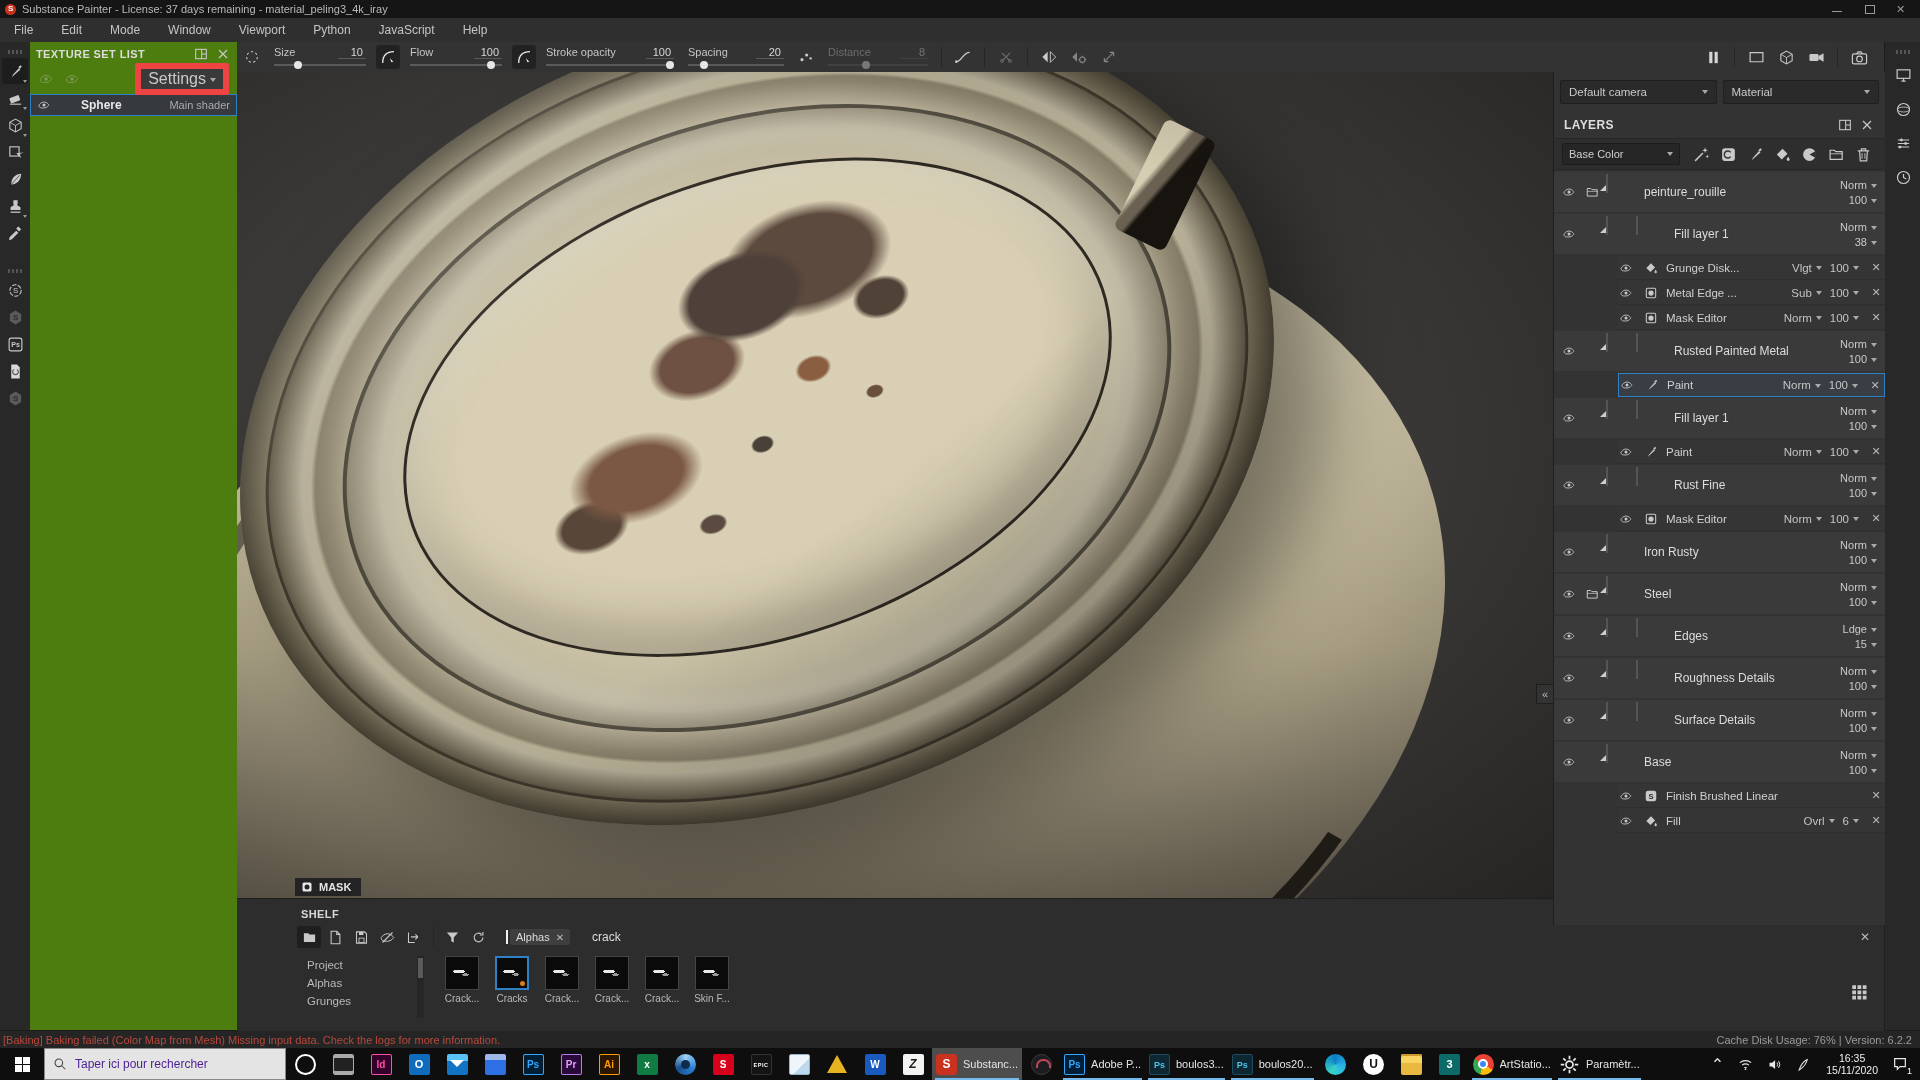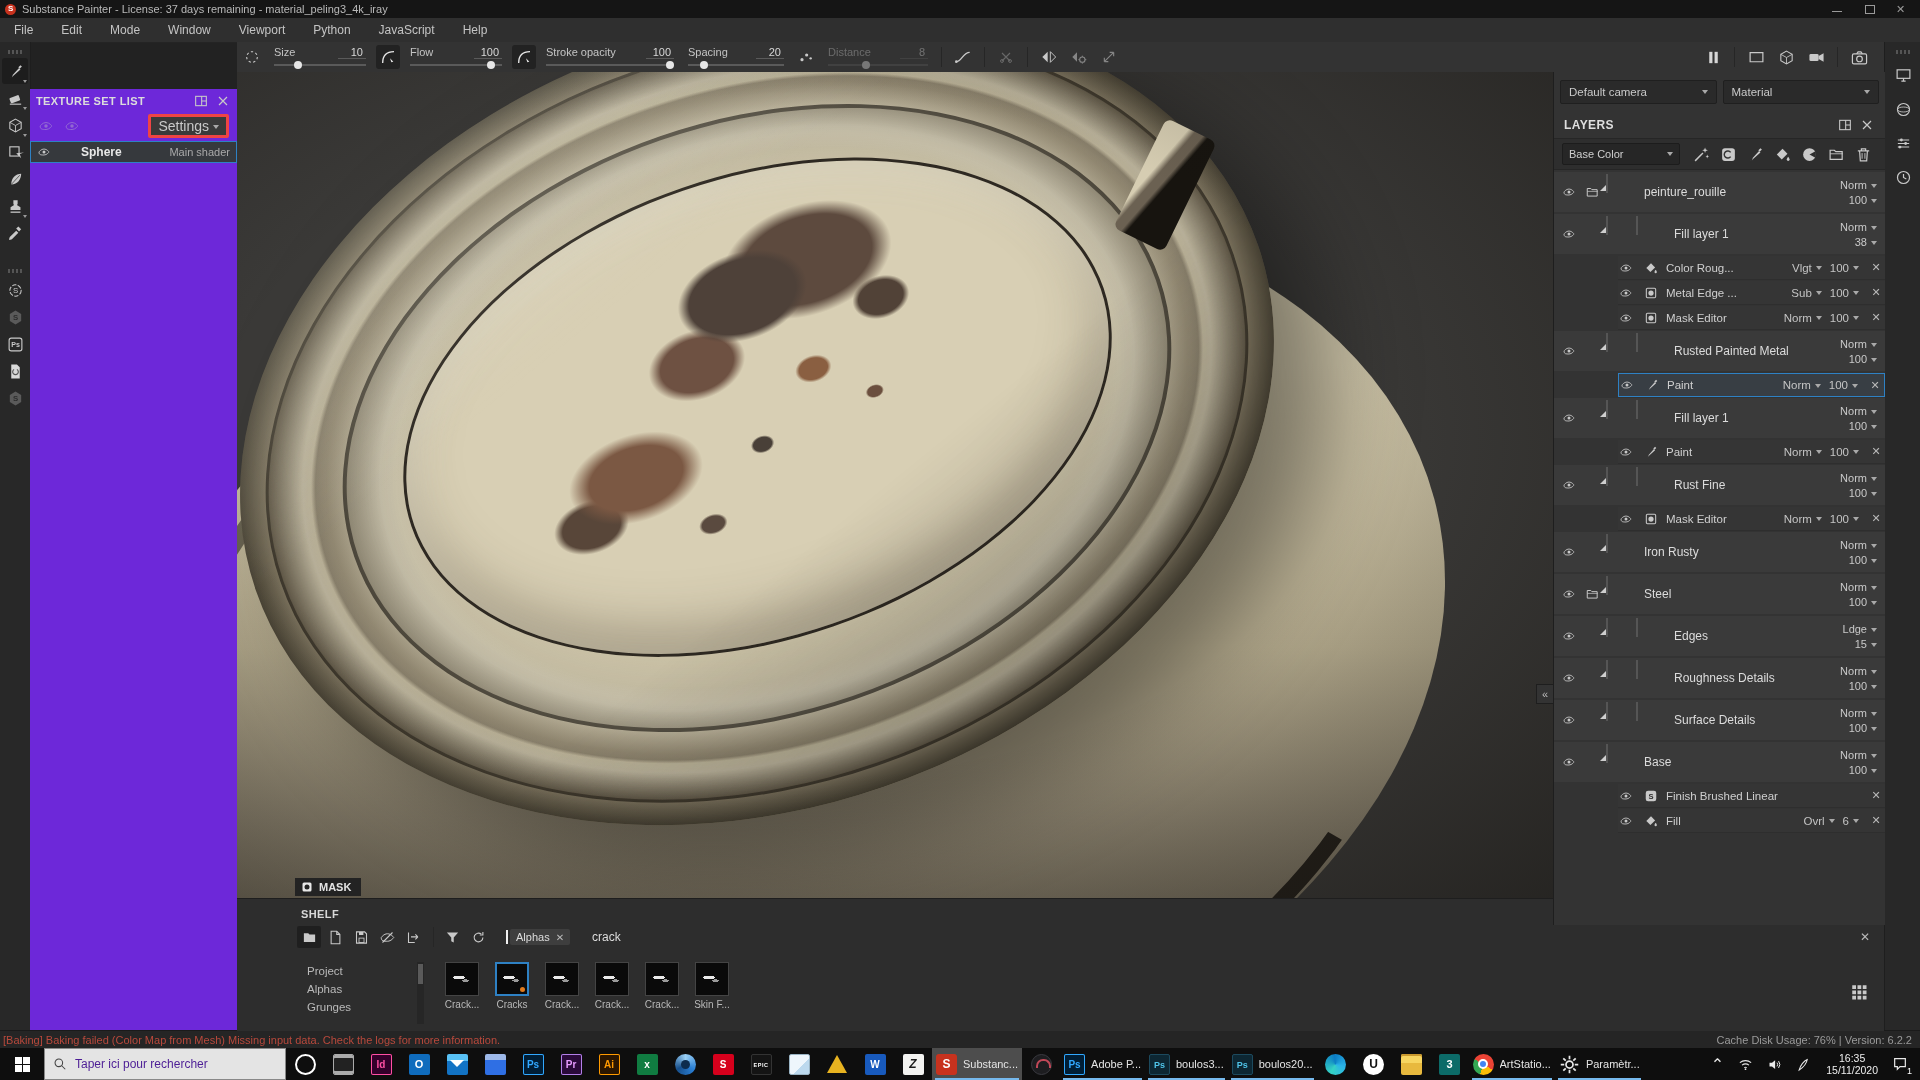--- a/index.html
+++ b/index.html
@@ -44,27 +44,27 @@
   
   #leftstrip{left:0;top:42px;width:30px;height:988px;background:#282828;border-right:1px solid #1e1e1e;display:flex;flex-direction:column;align-items:center;}
   .lsdots{width:14px;height:4px;margin:8px 0 4px;background:repeating-linear-gradient(90deg,#555 0 2px,transparent 2px 4px);}
   .lstool{width:26px;height:26px;display:flex;align-items:center;justify-content:center;position:relative;border-radius:3px;margin:0 0 1px;}
   .lstool.selected{background:#1d1d1d;}
   .lstool .ic{width:17px;height:17px;}
   .lstool .mini-chv{position:absolute;right:1px;bottom:1px;border-left:2px solid transparent;border-right:2px solid transparent;border-top:3px solid #9a9a9a;}
   .lsgap{height:14px;}
 
   
-  #tsl{left:30px;top:42px;width:207px;height:988px;background:#6d28d9;border-right:1px solid #1e1e1e;margin-top:47px;}
+  #tsl{left:30px;top:42px;width:207px;height:988px;background:#4d7c0f;border-right:1px solid #1e1e1e;}
   #tsl-header{display:flex;align-items:center;height:24px;padding:0 6px;}
   #tsl-title{font-size:11px;font-weight:bold;color:#dcdcdc;letter-spacing:.4px;flex:1;}
   .panel-hbtn{width:16px;height:16px;margin-left:6px;}
   #tsl-toolbar{display:flex;align-items:center;height:26px;padding:0 8px;}
   #tsl-toolbar .ghost{width:16px;height:14px;margin-right:10px;opacity:.4;}
-  #tsl-settings{margin-left:auto;font-size:14px;color:#c9c9c9;background:#3a3a3a;border:3px solid #ef4444;border-radius:2px;padding:1px 7px;}
+  #tsl-settings{margin-left:auto;font-size:16px;color:#c9c9c9;background:#3a3a3a;border:6px solid #ef4444;border-radius:2px;padding:1px 7px;}
   #tsl-row{margin:2px 0 0 0;height:20px;display:flex;align-items:center;background:#36393d;border:1px solid #2e81c4;padding:0 6px;gap:24px;}
   #tsl-row .ic{width:14px;height:12px;margin-right:6px;}
   #tsl-row .nm{font-size:12px;font-weight:bold;color:#e8e8e8;flex:1;}
   #tsl-row .sh{font-size:11px;color:#a9a9a9;}
 
   
   #vp{left:237px;top:72px;width:1316px;height:826px;background:#3b3a38;overflow:hidden;}
   .vpel{position:absolute;border-radius:50%;}
   #base-cyl{left:-120px;top:140px;width:1340px;height:920px;transform:rotate(-15deg);
     background:linear-gradient(195deg,#cdc4a8 25%,#b4aa8d 48%,#8d8470 62%,#4a4438 88%,#2e2a23 100%);}
@@ -168,21 +168,21 @@
   #shelf-toolbar{display:flex;align-items:center;height:26px;padding-left:2px;}
   .sbtn{width:24px;height:22px;display:flex;align-items:center;justify-content:center;border-radius:2px;margin-right:2px;}
   .sbtn.pressed{background:#1f1f1f;}
   .sbtn .ic{width:15px;height:15px;}
   #shelf-search{flex:1;display:flex;align-items:center;margin-left:14px;}
   #caret{width:2px;height:14px;background:#f0f0f0;margin-right:2px;}
   #chip{background:#3e3e3e;border-radius:2px;font-size:11px;color:#ddd;padding:2px 6px;display:flex;align-items:center;gap:6px;}
   #chip .x{color:#bbb;font-size:10px;}
   #search-text{font-size:12px;color:#ddd;margin-left:22px;flex:1;}
   #search-clear{color:#b9b9b9;font-size:12px;padding-right:10px;}
-  #shelf-body{display:flex;margin-top:12px;}
+  #shelf-body{display:flex;margin-top:6px;}
   #shelf-cats{width:118px;font-size:11.5px;color:#b9b9b9;}
   .cat{padding:1px 0 1px 12px;line-height:16px;}
   #cat-scroll{width:7px;height:62px;background:#262626;position:relative;margin-left:4px;}
   #cat-scroll::after{content:"";position:absolute;left:1px;top:2px;width:5px;height:20px;background:#5a5a5a;}
   #shelf-items{display:flex;gap:10px;margin-left:18px;}
   .sitem{width:40px;display:flex;flex-direction:column;align-items:center;}
   .sthumb{width:34px;height:34px;box-sizing:border-box;border:1px solid #444;position:relative;
     background:radial-gradient(10px 3px at 40% 45%,#e9e9e9 0 60%,transparent 61%),radial-gradient(6px 2px at 62% 55%,#9a9a9a 0 60%,transparent 61%),#0a0a0a;}
   .sitem.selected .sthumb{border:2px solid #2e81c4;}
   .sitem.selected .sthumb::after{content:"";position:absolute;right:2px;bottom:2px;width:5px;height:5px;border-radius:50%;background:#e07a1c;}
@@ -718,21 +718,21 @@
               <circle cx="12" cy="12" r="3" fill="#c9c9c9"></circle>
             </svg></span></span>
         <span class="eic">
           <span class="ic ">
             <svg viewBox="0 0 24 24">
               <path d="M4 12l8-8 7 7-8 8z" fill="#c9c9c9"></path>
               <path d="M20 15s2 2.4 2 4a2 2 0 0 1-4 0c0-1.6 2-4 2-4z" fill="#c9c9c9"></path>
             </svg>
           </span>
         </span>
-        <span class="enm">Color Roug...</span>
+        <span class="enm">Grunge Disk...</span>
         <span class="ebl">Vlgt<span class="chv"></span></span>
         <span class="eop">100<span class="chv"></span></span>
         <span class="ex">✕</span>
       </div>
       <div class="erow">
         <span class="eye"><span class="ic "><svg viewBox="0 0 24 24">
               <path d="M2 12s4-6 10-6 10 6 10 6-4 6-10 6S2 18 2 12z" fill="none" stroke="#c9c9c9" stroke-width="1.7"></path>
               <circle cx="12" cy="12" r="3" fill="#c9c9c9"></circle>
             </svg></span></span>
         <span class="eic">

